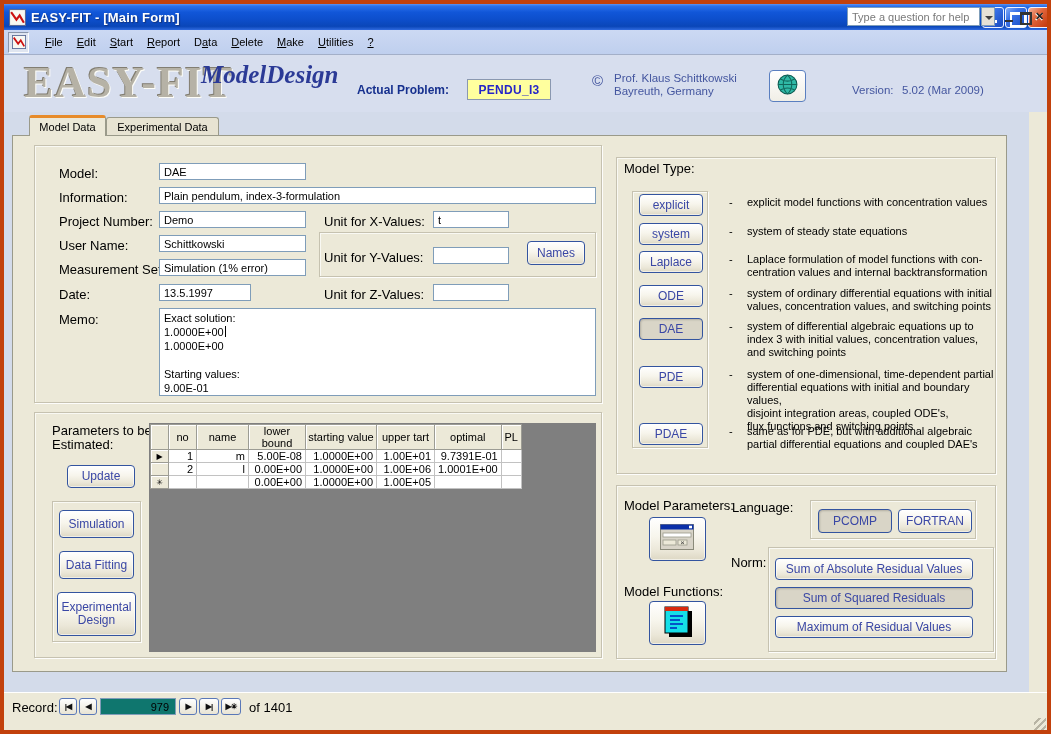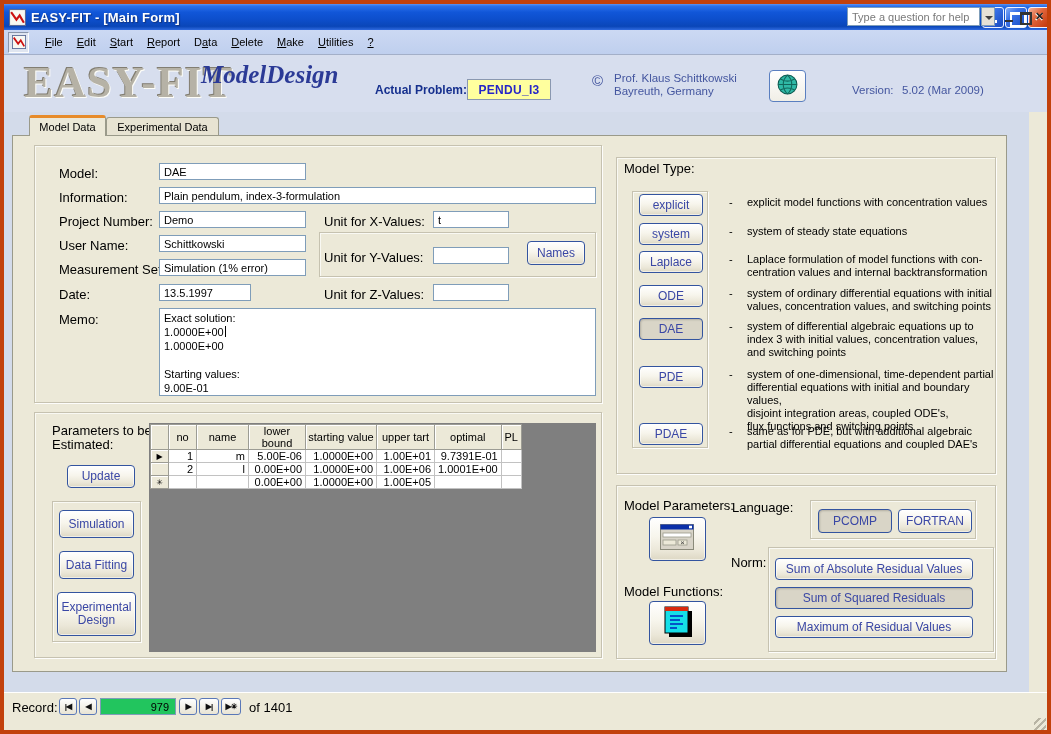--- a/index.html
+++ b/index.html
@@ -37,21 +37,21 @@
   .mdibtn.m-min::after{content:"";position:absolute;left:2px;bottom:2px;width:8px;height:2px;background:#333;}
   .mdibtn.m-res::after{content:"";position:absolute;left:2px;top:2px;width:8px;height:8px;border:2px solid #333;border-top-width:3px;}
   .mdibtn.m-cls::after{content:"✕";position:absolute;left:1px;top:0;font-size:11px;color:#222;font-weight:bold;}
 
   
   .header{position:absolute;left:0;top:51px;right:0;height:57px;background:#d7deee;}
   .logo{position:absolute;left:20px;top:58px;font-family:"Liberation Serif",serif;font-weight:bold;font-size:44px;
     line-height:42px;letter-spacing:1px;color:#b6b2a6;text-shadow:1px 1px 0 #fdfdf8,-1px -1px 0 #827e72;}
   .subtitle{position:absolute;left:197px;top:57px;font-family:"Liberation Serif",serif;font-style:italic;font-weight:bold;
     font-size:25px;color:#2b3a96;}
-  .aplabel{position:absolute;left:371px;top:79px;font-size:12px;font-weight:bold;color:#16308e;}
+  .aplabel{position:absolute;left:353px;top:79px;font-size:12px;font-weight:bold;color:#16308e;}
   .apvalue{position:absolute;left:463px;top:75px;width:84px;height:21px;background:#ffff9e;border:1px solid #8a98b0;
     color:#2626c8;font-weight:bold;font-size:12px;display:flex;align-items:center;justify-content:center;letter-spacing:.3px;}
   .cpsym{position:absolute;left:588px;top:68px;font-size:15px;color:#44569f;}
   .cptext{position:absolute;left:610px;top:68px;font-size:11.5px;color:#44569f;line-height:13px;white-space:pre-line;}
   .globebtn{position:absolute;left:765px;top:66px;width:37px;height:32px;background:linear-gradient(180deg,#ffffff,#f0eee6);
     border:1px solid #5a7fc0;border-radius:4px;display:flex;align-items:center;justify-content:center;}
   .verlabel{position:absolute;left:848px;top:80px;font-size:11.5px;color:#44569f;}
   .vervalue{position:absolute;left:898px;top:80px;font-size:11.5px;color:#44569f;}
 
   
@@ -88,21 +88,21 @@
   .ra{text-align:right;}
 
   .desc{position:absolute;font-size:11px;line-height:13px;color:#000;white-space:pre-line;}
   .dash{position:absolute;font-size:11px;color:#000;}
 
   
   .recordband{position:absolute;left:0;top:688px;right:0;height:24px;background:#ece9d8;border-top:1px solid #fff;}
   .navbtn{position:absolute;top:694px;height:17px;border:1px solid #5a78b8;border-radius:3px;
     background:linear-gradient(180deg,#ffffff,#e8e4d4);font-size:8px;color:#111;
     display:flex;align-items:center;justify-content:center;font-weight:bold;letter-spacing:-1px;}
-  .recbox{position:absolute;left:96px;top:694px;width:76px;height:17px;background:#22c55e;border:1px solid #7f9db9;
+  .recbox{position:absolute;left:96px;top:694px;width:76px;height:17px;background:#0f766e;border:1px solid #7f9db9;
     font-size:11px;display:flex;align-items:center;justify-content:flex-end;padding-right:6px;}
 
   
   .statusbar{position:absolute;left:0;top:712px;right:0;height:16px;background:#ece9d8;}
   .spanel{position:absolute;top:742px;height:14px;border:1px solid;border-color:#9b978a #ffffff #ffffff #9b978a;
     font-size:11px;line-height:12px;color:#000;padding:0 4px;overflow:hidden;white-space:nowrap;}
   .grip{position:absolute;right:1px;top:714px;width:12px;height:12px;
     background:repeating-linear-gradient(135deg,transparent 0 3px,#b8b4a4 3px 5px);}
 </style>
 </head>
@@ -237,21 +237,21 @@
       <th style="width:57px;">lower bound</th>
       <th style="width:71px;">starting value</th>
       <th style="width:58px;">upper tart</th>
       <th style="width:62px;">optimal</th>
       <th style="width:20px;">PL</th>
     </tr>
     <tr>
       <td class="sel">▶</td>
       <td class="ra">1</td>
       <td class="ra">m</td>
-      <td class="ra">5.00E-06</td>
+      <td class="ra">5.00E-08</td>
       <td class="ra">1.0000E+00</td>
       <td class="ra">1.00E+01</td>
       <td class="ra">9.7391E-01</td>
       <td></td>
     </tr>
     <tr>
       <td class="sel"></td>
       <td class="ra">2</td>
       <td class="ra">l</td>
       <td class="ra">0.00E+00</td>

